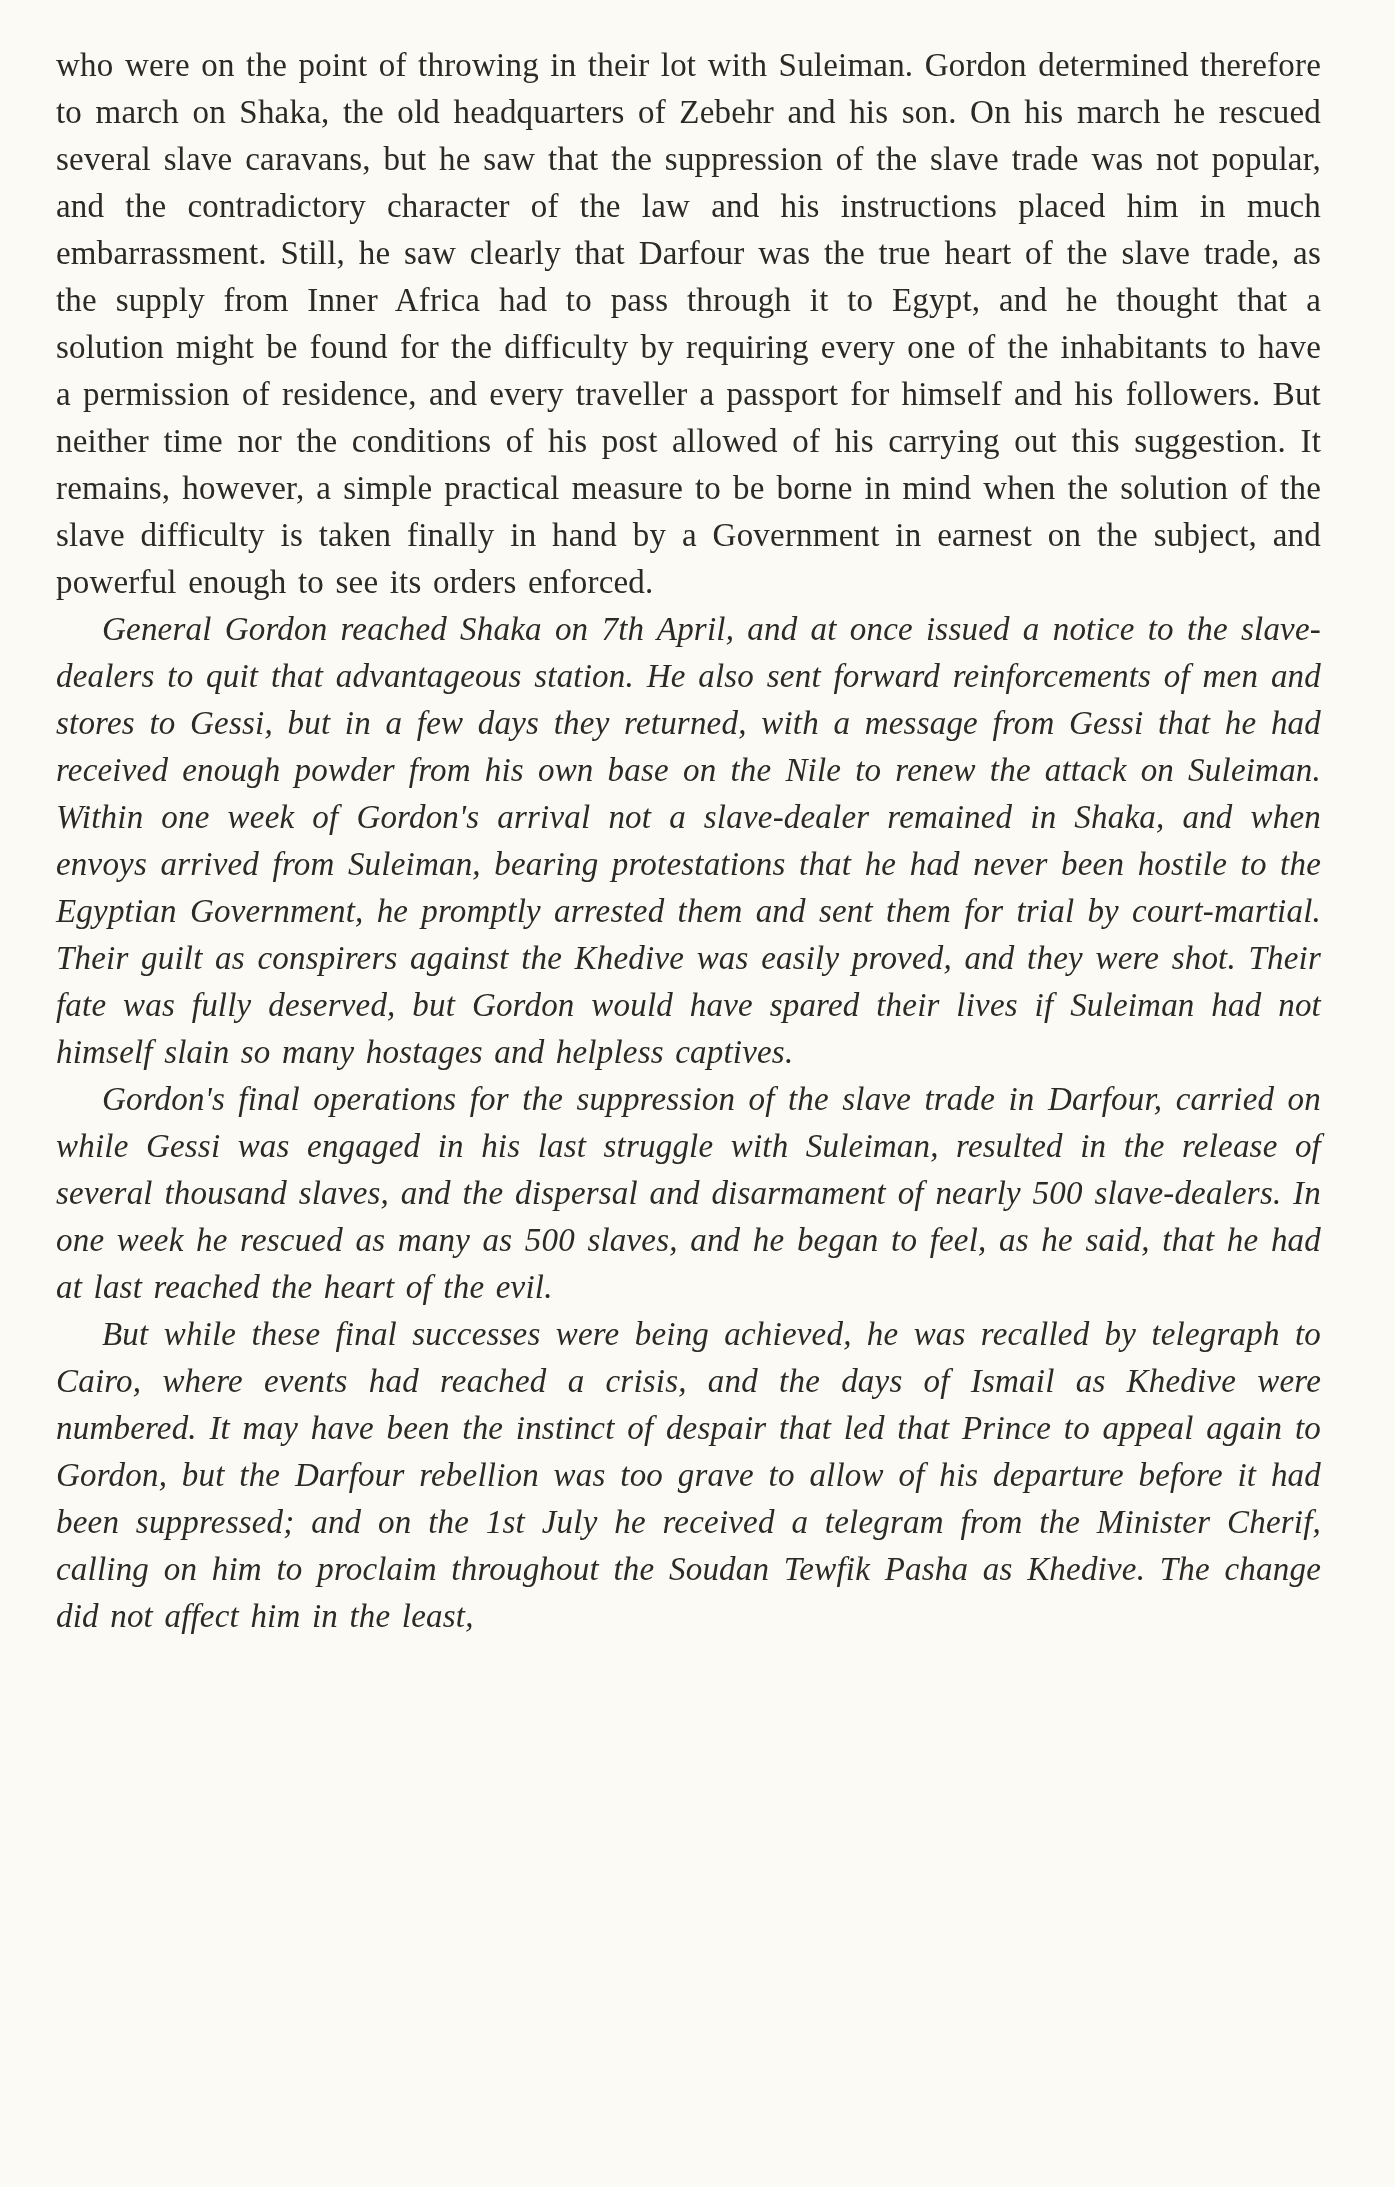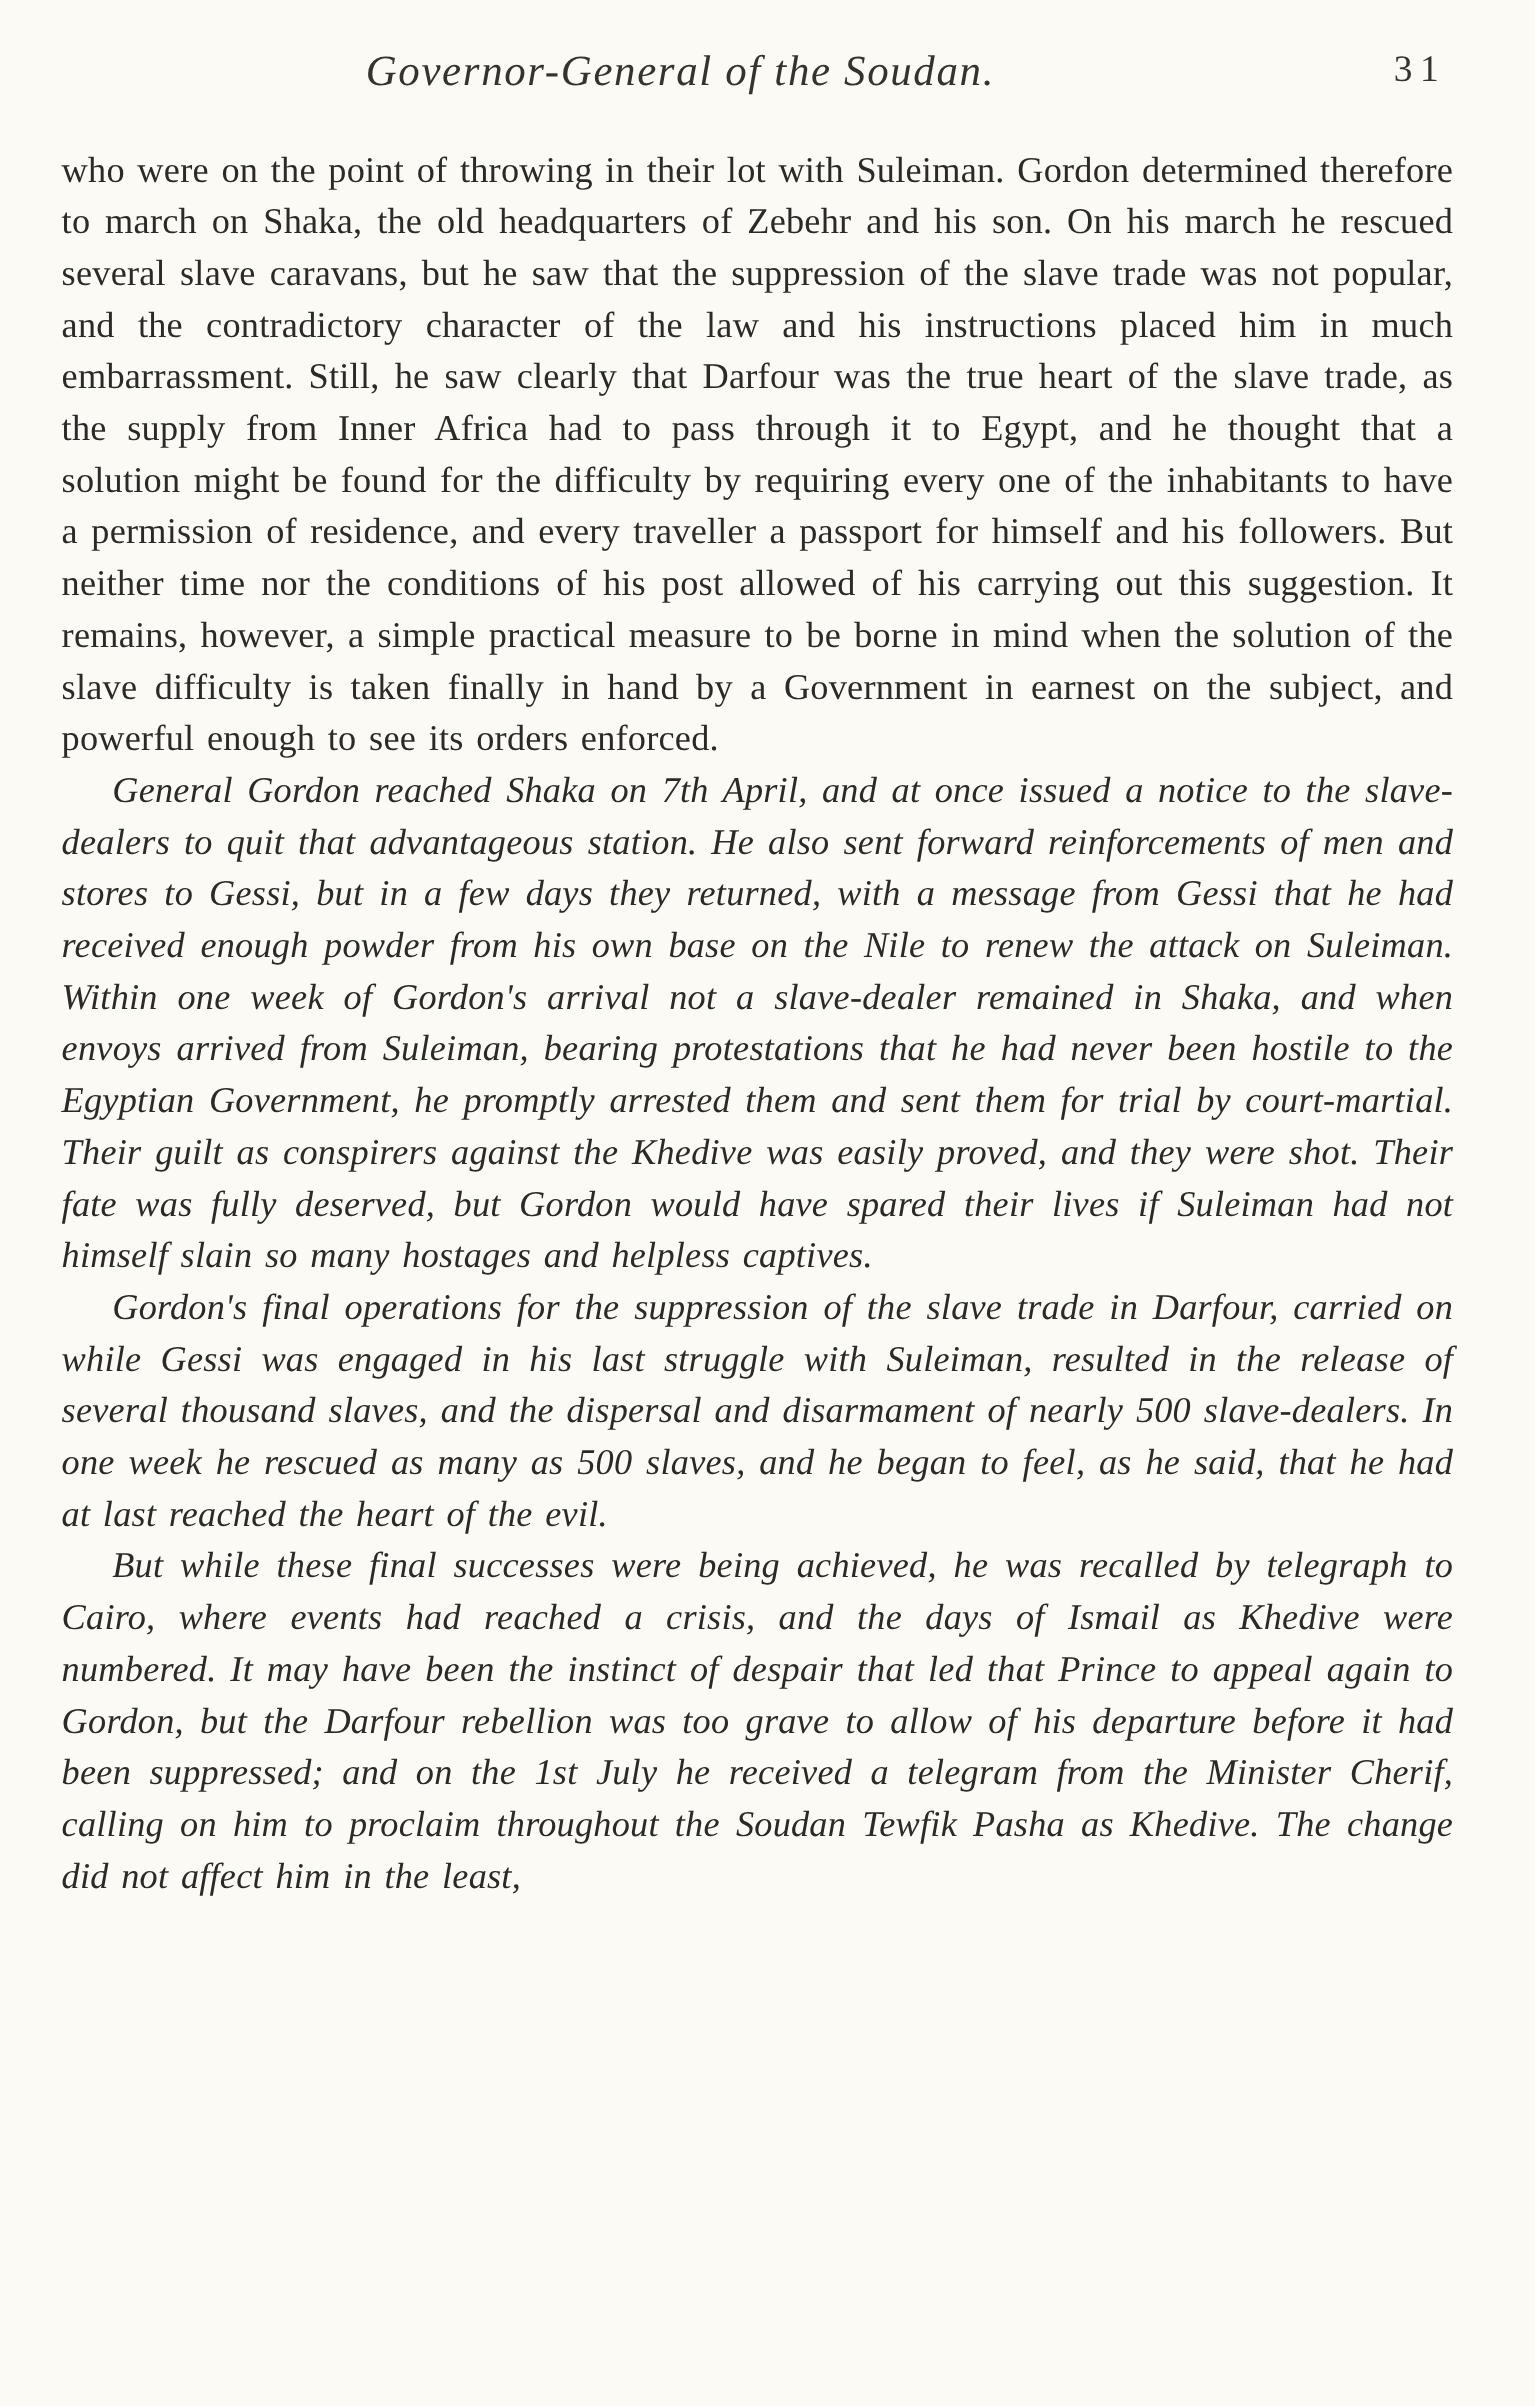--- a/index.html
+++ b/index.html
@@ -56,24 +56,20 @@
     .body-text p.indent {
       text-indent: 46px;
       font-style: italic;
     }
   </style>
 </head>
 <body>
 
 <div class="page">
 
-  <div class="running-head">
-    <div class="head-title">Governor-General of the Soudan.</div>
-    <div class="page-number">31</div>
-  </div>
 
   <div class="body-text">
     <p>who were on the point of throwing in their lot with Suleiman.  Gordon determined therefore to march on Shaka, the old headquarters of Zebehr and his son.  On his march he rescued several slave caravans, but he saw that the suppression of the slave trade was not popular, and the contradictory character of the law and his instructions placed him in much embarrassment.  Still, he saw clearly that Darfour was the true heart of the slave trade, as the supply from Inner Africa had to pass through it to Egypt, and he thought that a solution might be found for the difficulty by requiring every one of the inhabitants to have a permission of residence, and every traveller a passport for himself and his followers. But neither time nor the conditions of his post allowed of his carrying out this suggestion.  It remains, however, a simple practical measure to be borne in mind when the solution of the slave difficulty is taken finally in hand by a Government in earnest on the subject, and powerful enough to see its orders enforced.</p>
     <p class="indent">General Gordon reached Shaka on 7th April, and at once issued a notice to the slave-dealers to quit that advantageous station.  He also sent forward reinforcements of men and stores to Gessi, but in a few days they returned, with a message from Gessi that he had received enough powder from his own base on the Nile to renew the attack on Suleiman.  Within one week of Gordon's arrival not a slave-dealer remained in Shaka, and when envoys arrived from Suleiman, bearing protestations that he had never been hostile to the Egyptian Government, he promptly arrested them and sent them for trial by court-martial.  Their guilt as conspirers against the Khedive was easily proved, and they were shot.  Their fate was fully deserved, but Gordon would have spared their lives if Suleiman had not himself slain so many hostages and helpless captives.</p>
     <p class="indent">Gordon's final operations for the suppression of the slave trade in Darfour, carried on while Gessi was engaged in his last struggle with Suleiman, resulted in the release of several thousand slaves, and the dispersal and disarmament of nearly 500 slave-dealers.  In one week he rescued as many as 500 slaves, and he began to feel, as he said, that he had at last reached the heart of the evil.</p>
     <p class="indent">But while these final successes were being achieved, he was recalled by telegraph to Cairo, where events had reached a crisis, and the days of Ismail as Khedive were numbered.  It may have been the instinct of despair that led that Prince to appeal again to Gordon, but the Darfour rebellion was too grave to allow of his departure before it had been suppressed; and on the 1st July he received a telegram from the Minister Cherif, calling on him to proclaim throughout the Soudan Tewfik Pasha as Khedive.  The change did not affect him in the least,</p>
   </div>
 
 </div>
 

